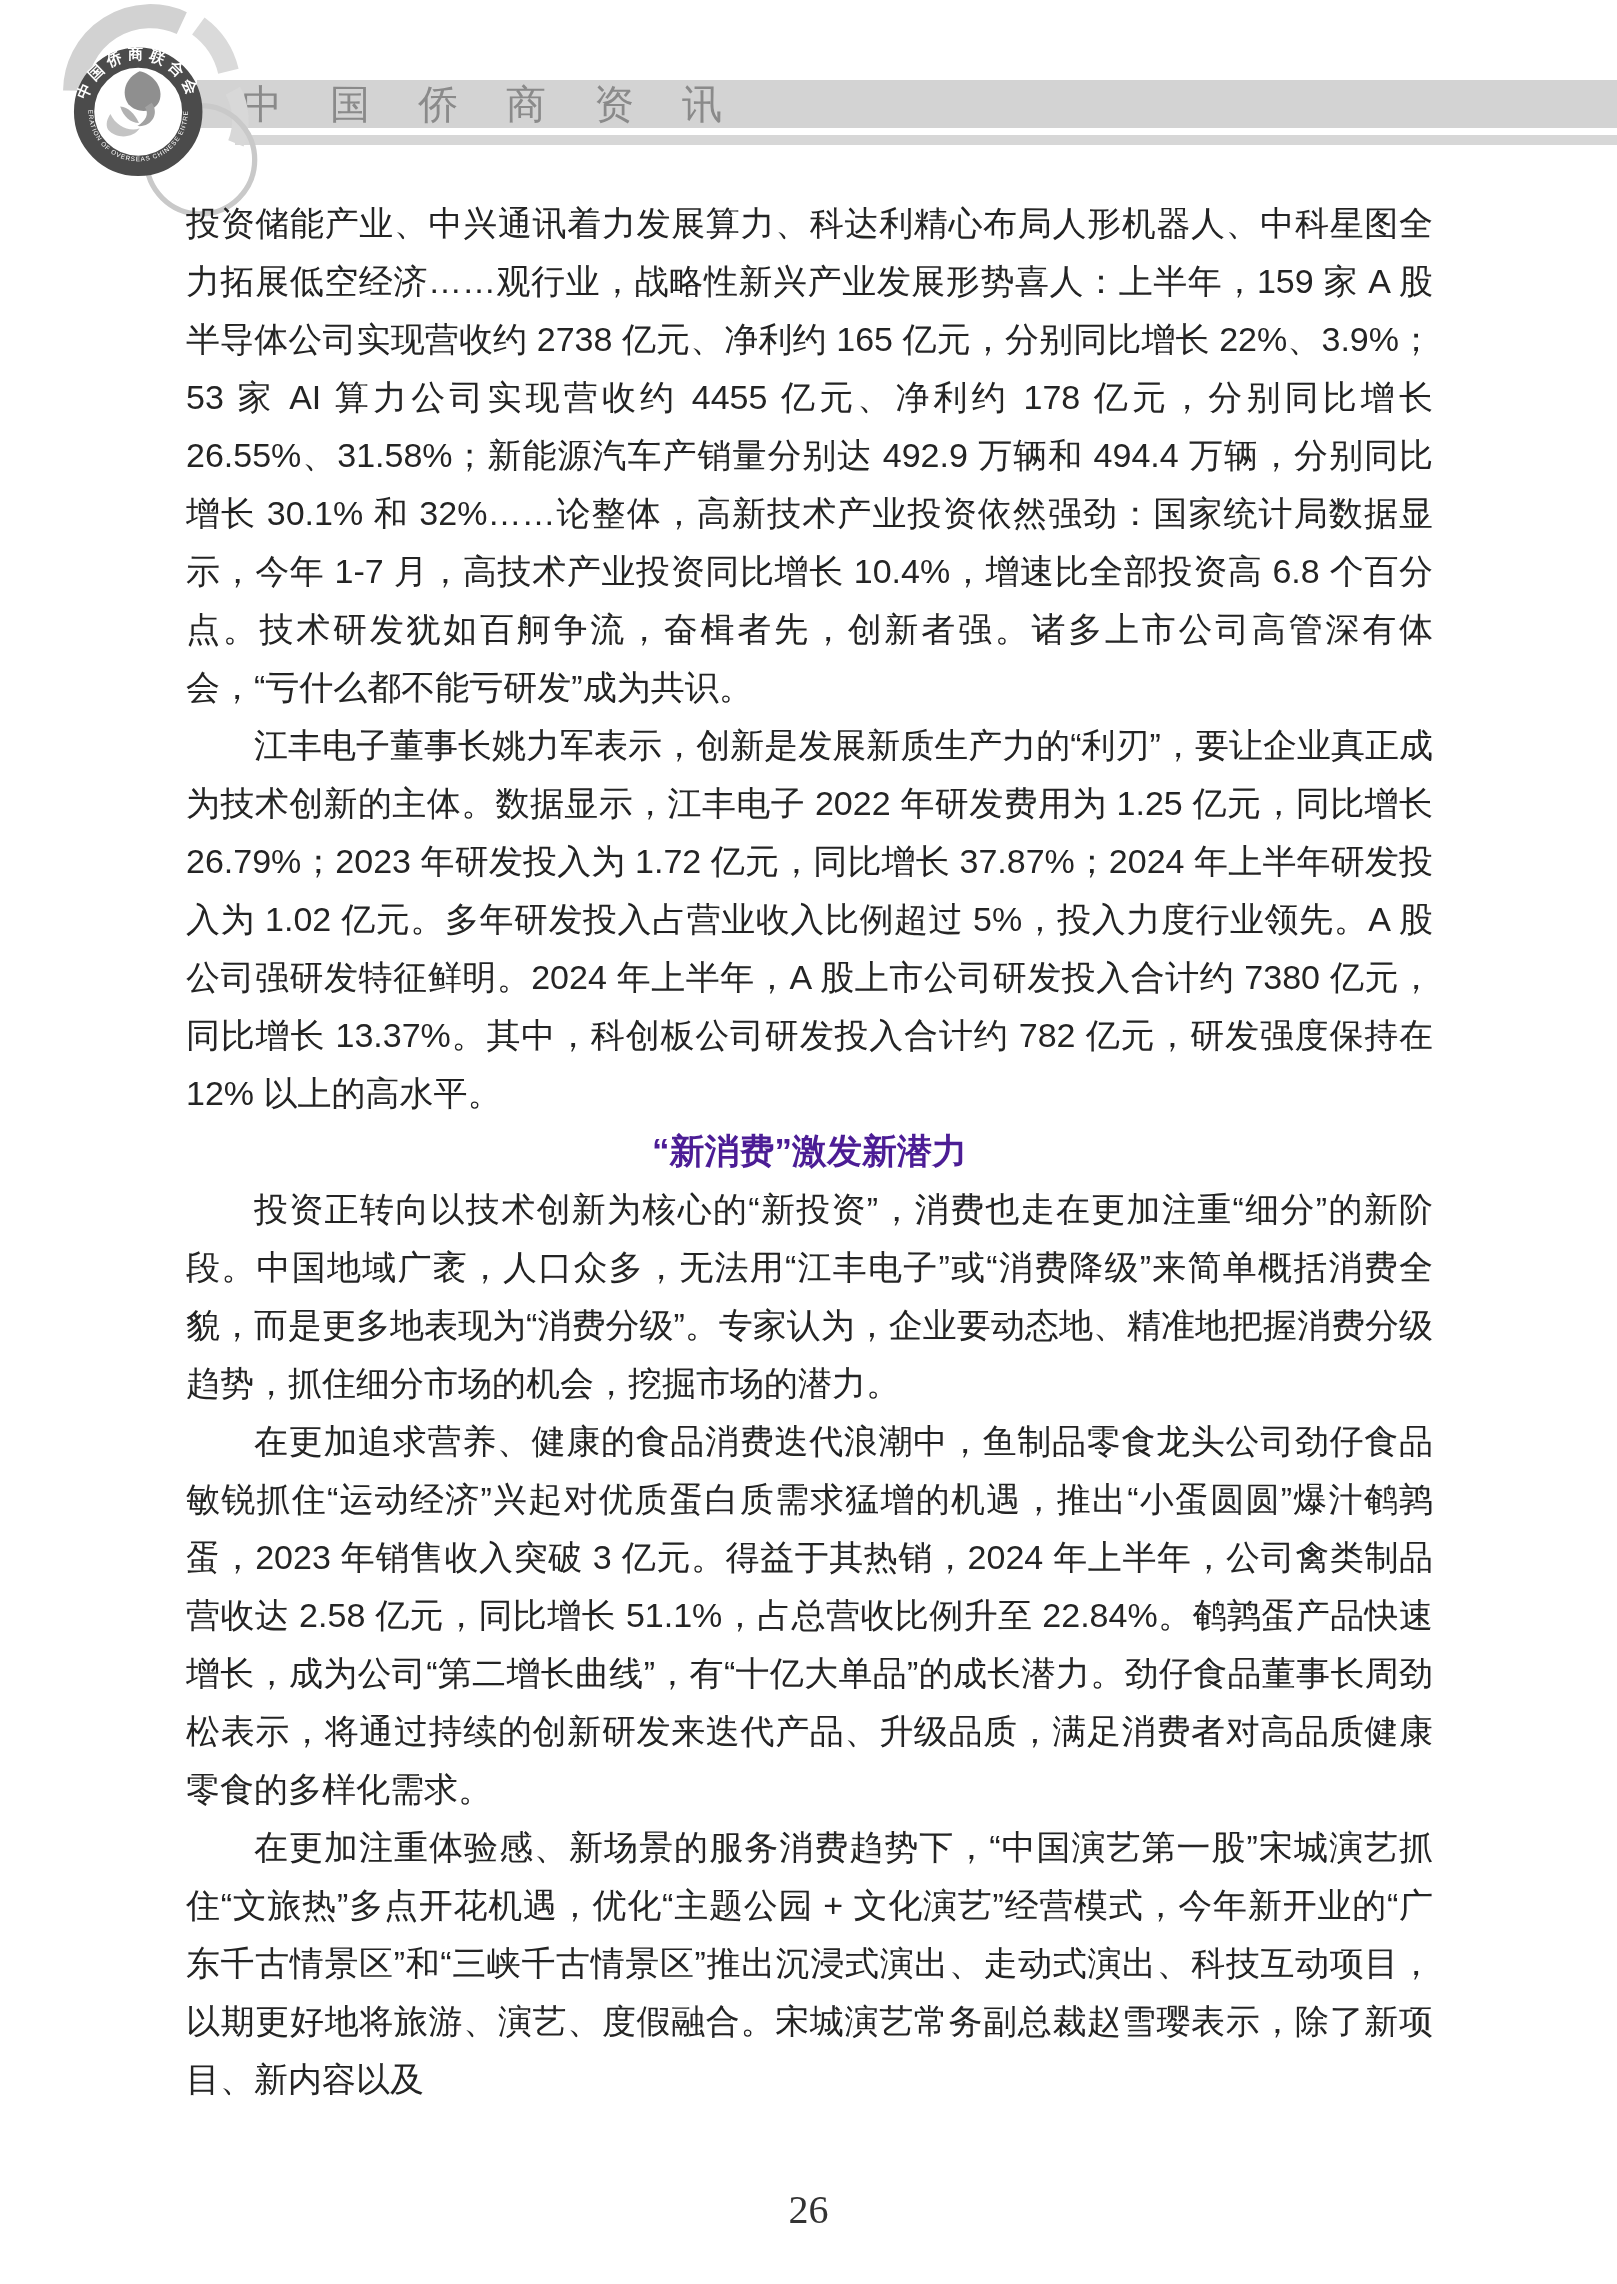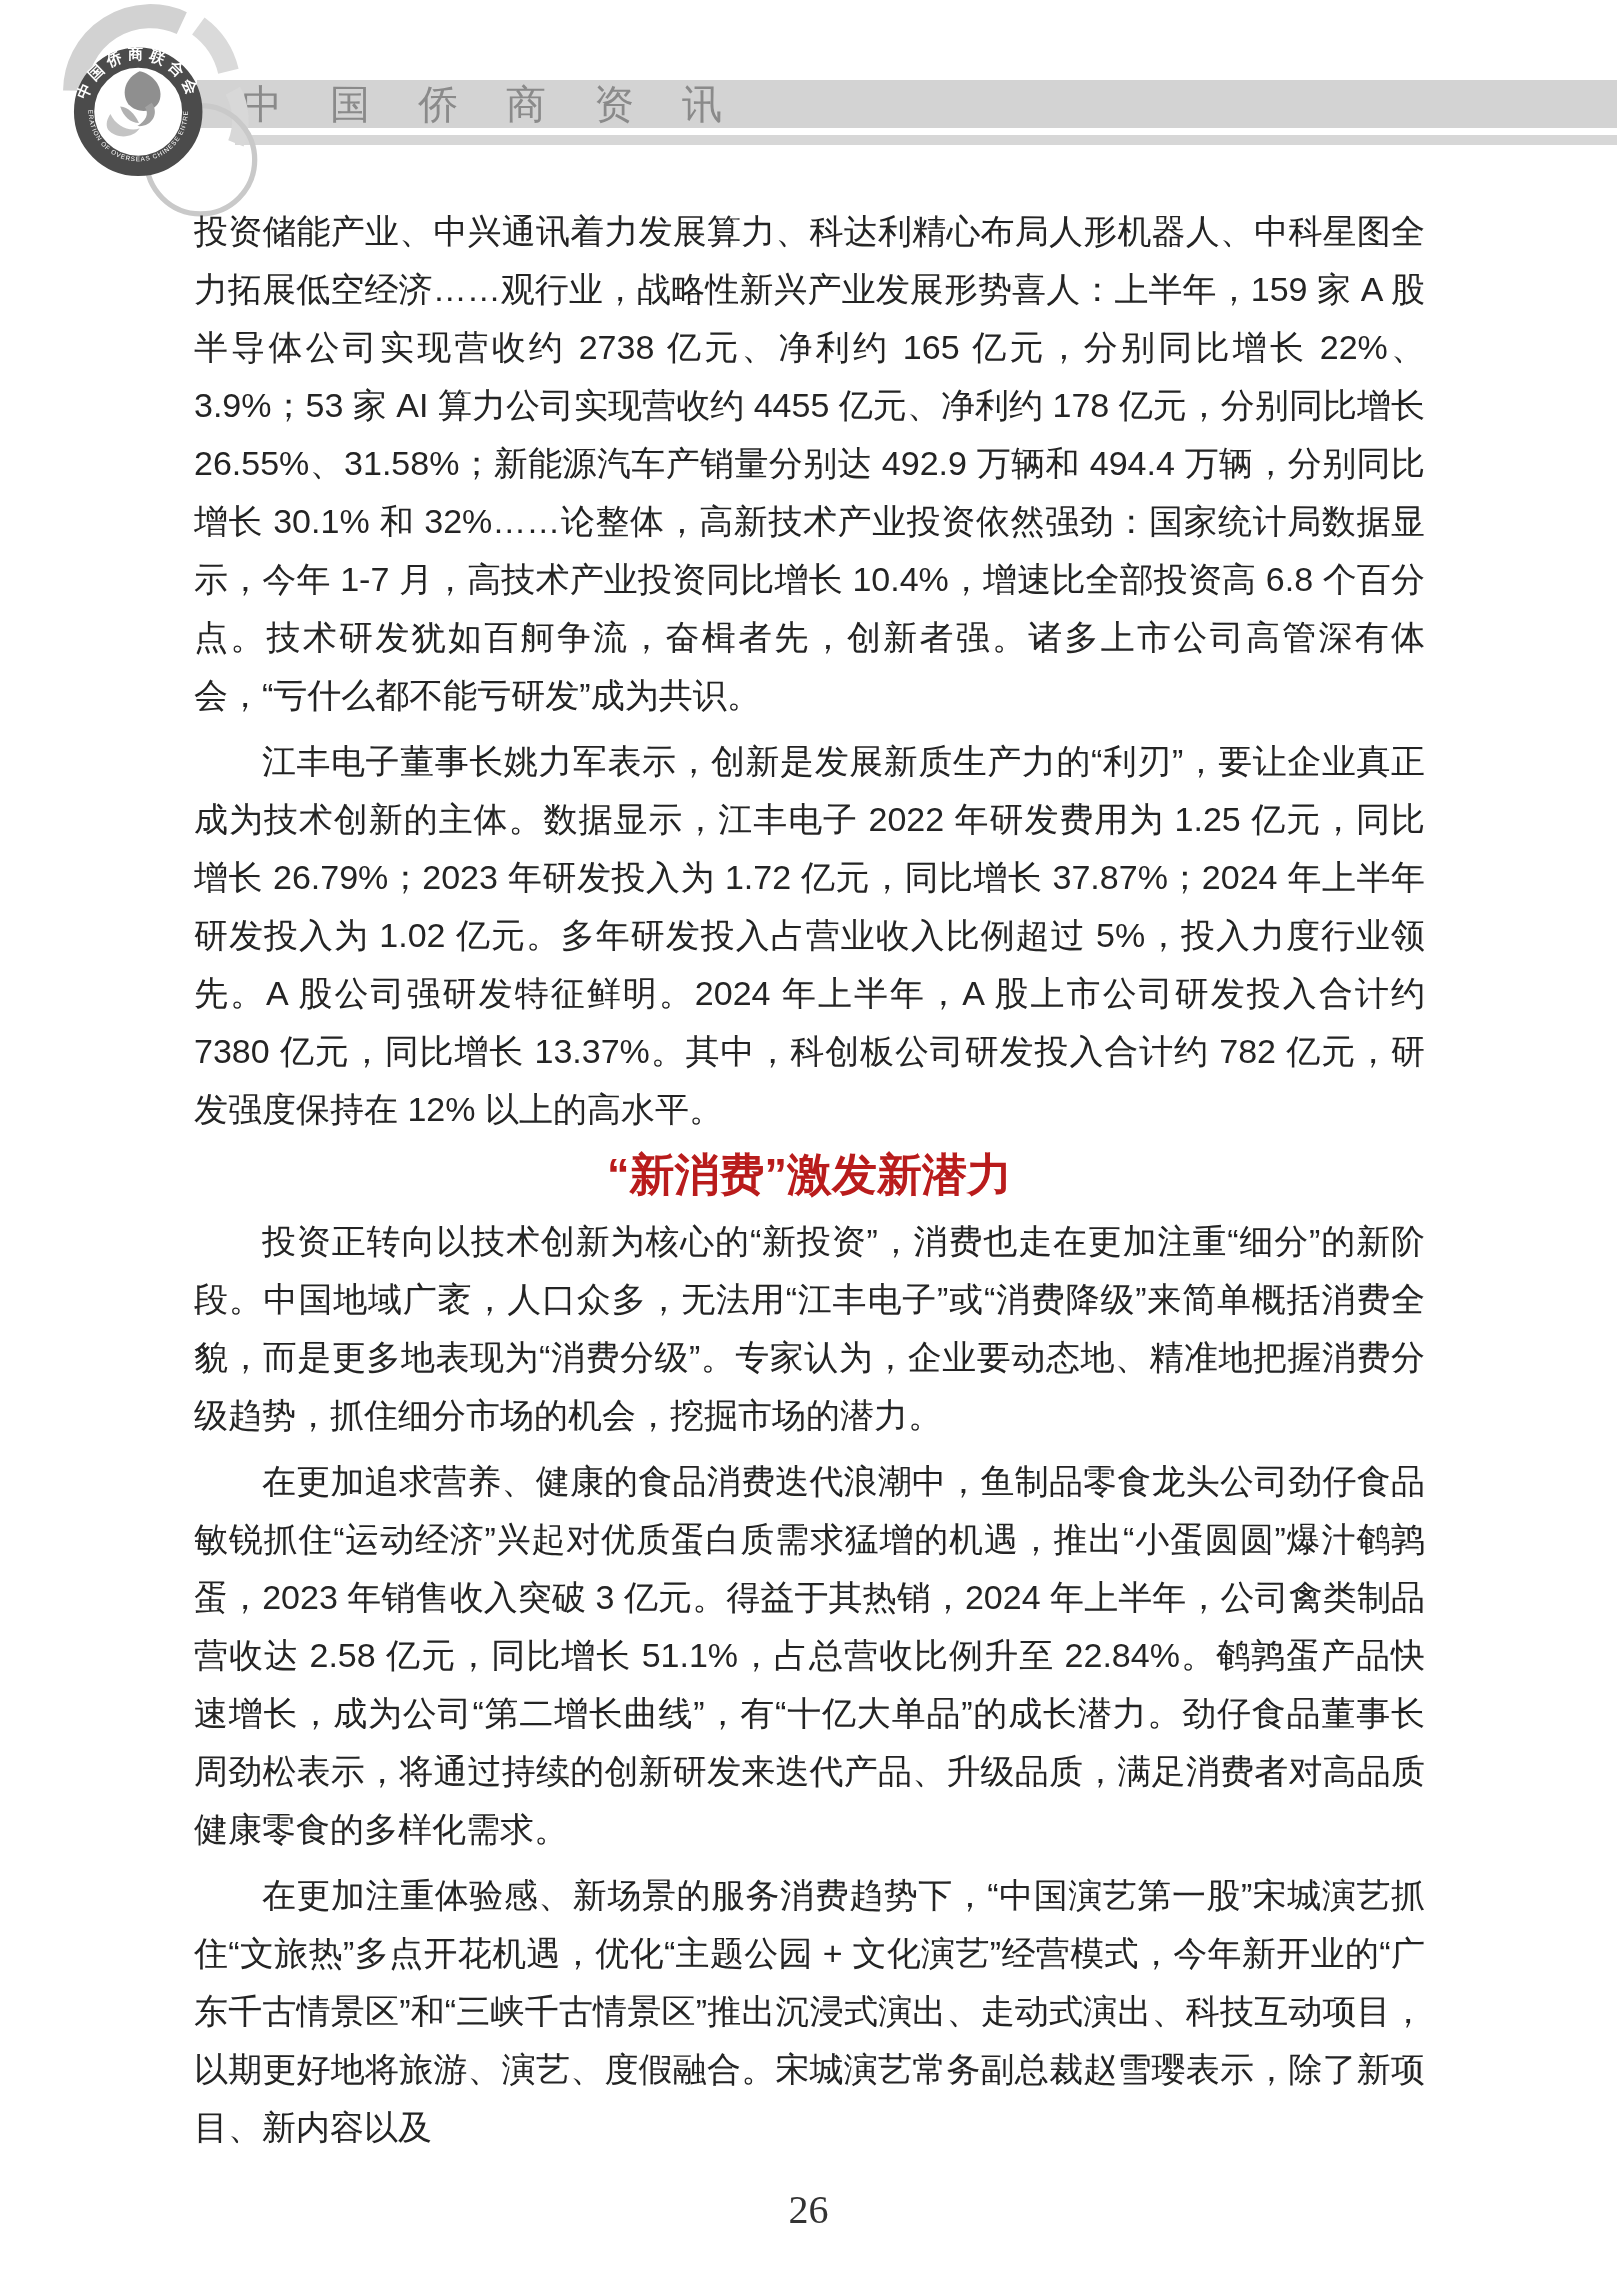--- a/index.html
+++ b/index.html
@@ -39,29 +39,29 @@
 
   
   .content {
     position: absolute;
     left: 186px; right: 184px; top: 194px;
     font-size: 34px;
     line-height: 58px;
     color: #242424;
     text-align: justify;
   }
-  .content p { margin: 8px; }
+  .content p { margin: 0; }
   .content p.indent { text-indent: 2em; }
   .section-heading {
     margin: 0;
-    font-size: 45px;
+    font-size: 35px;
     line-height: 58px;
     font-weight: bold;
     text-align: center;
-    color: #b91c1c;
+    color: #4c1d95;
   }
 
   
   .page-number {
     position: absolute;
     left: 0; right: 0; top: 2186px;
     text-align: center;
     font-family: "Liberation Serif", serif;
     font-size: 40px;
     color: #333333;

